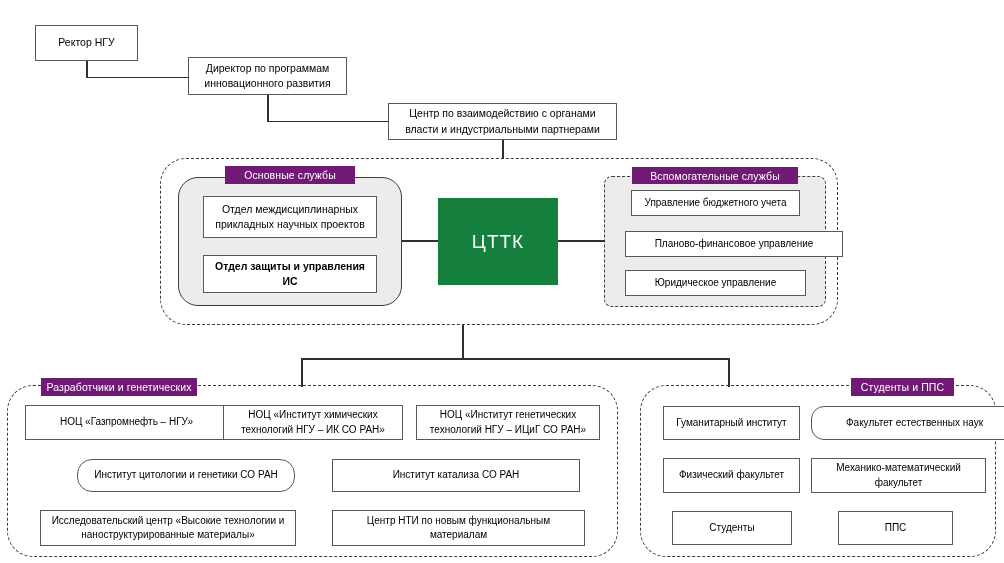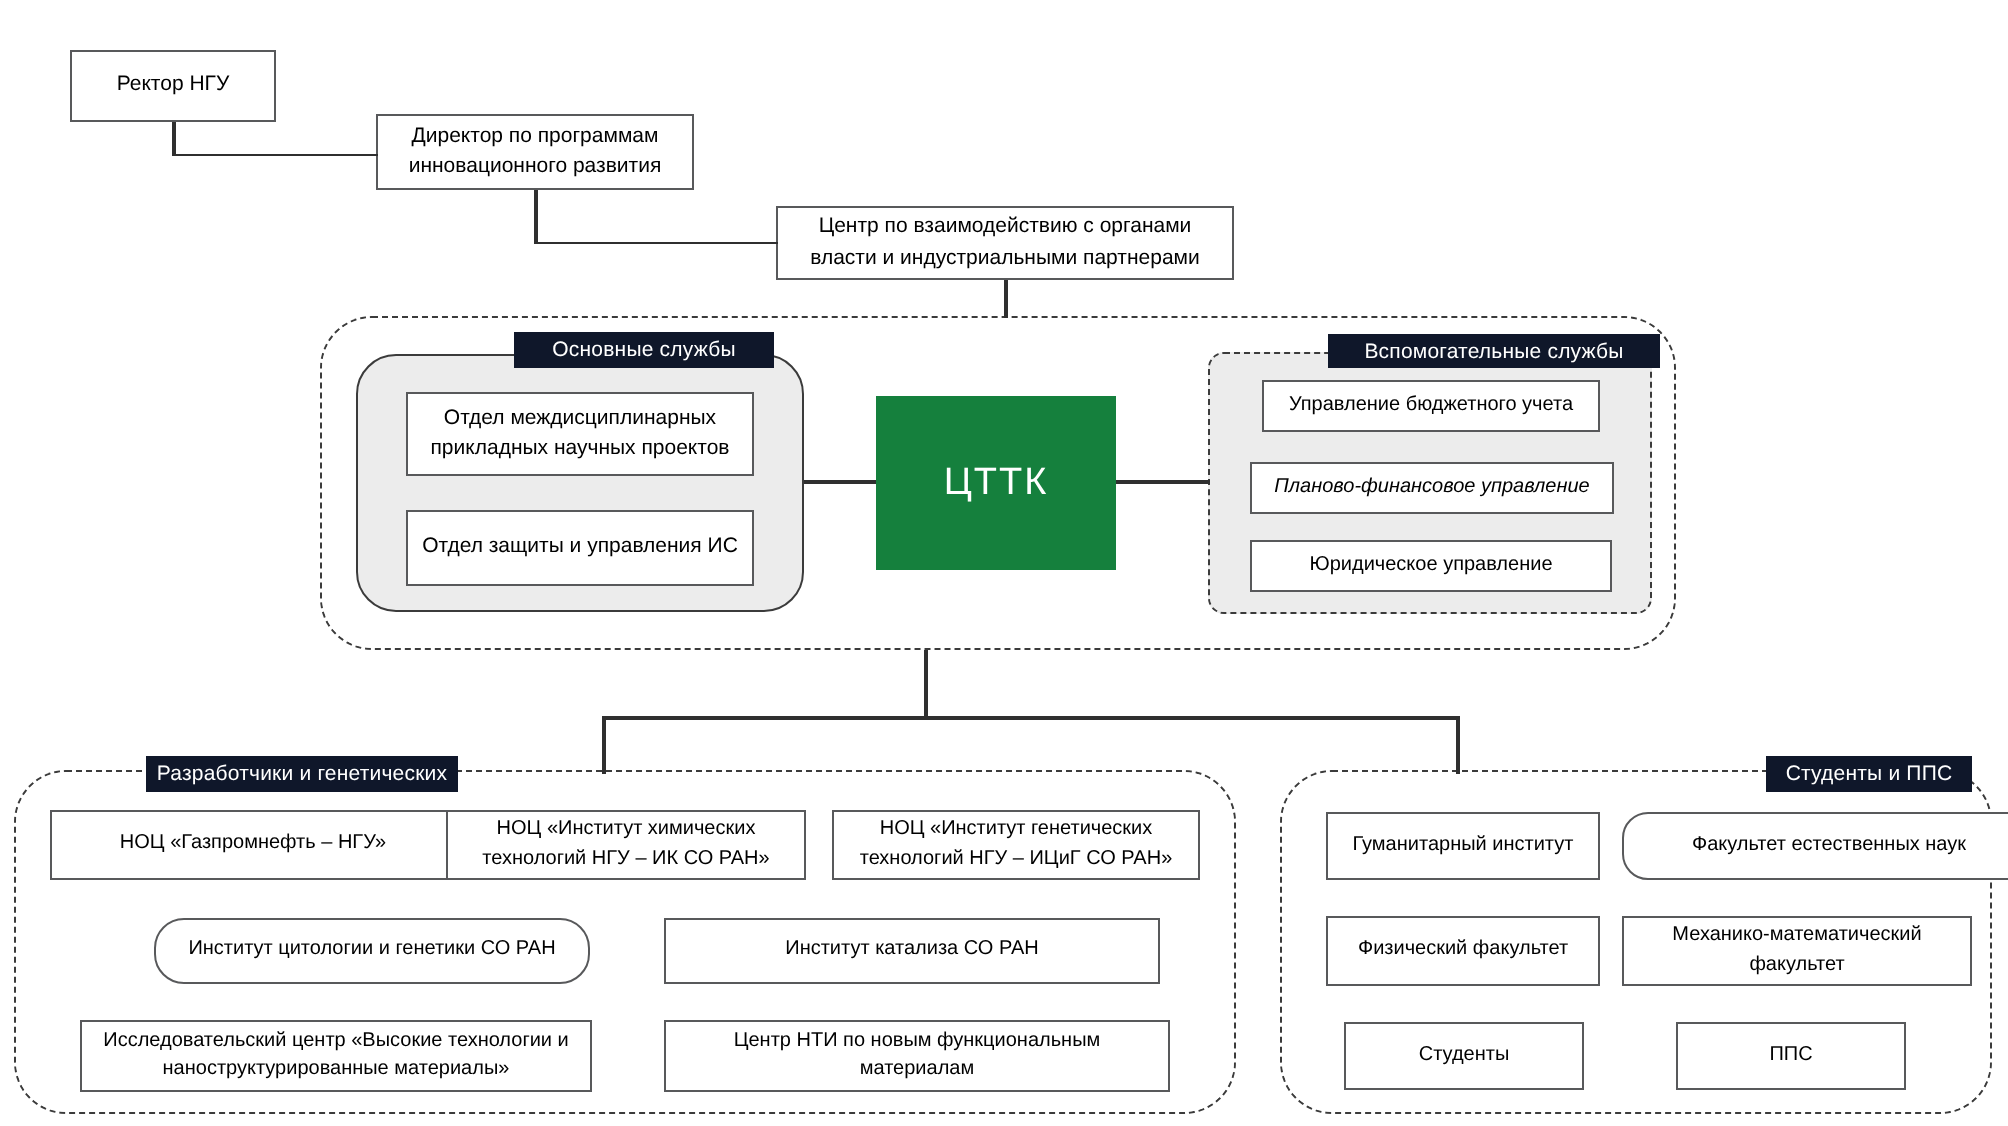--- a/index.html
+++ b/index.html
@@ -47,27 +47,26 @@
     box-sizing:border-box;
     border:1.4px dashed #3b3b3b;
     border-radius:8px;
     background:#ececec;
   }
 
   
   .banner{
     position:absolute;
     box-sizing:border-box;
-    background:#0f172a;
+    background:#701a75;
     color:#ffffff;
     font-size:10.5px;
     display:flex;align-items:center;justify-content:center;
     letter-spacing:.1px;
     z-index:6;
-    margin-left:32px;
   }
 
   
   .node-main{
     position:absolute;
     box-sizing:border-box;
     background:#15803d;
     color:#ffffff;
     display:flex;align-items:center;justify-content:center;
     font-size:19px;
@@ -98,27 +97,27 @@
   <div class="ln lnh" style="left:267px;top:120.5px;width:122px;"></div>
 
   <div class="ln lnv" style="left:502px;top:140px;height:19px;"></div>
 
   <div class="dashed-group" style="left:160px;top:158px;width:678px;height:167px;"></div>
 
   <div class="solid-group" style="left:178px;top:177px;width:224px;height:129px;"></div>
   <div class="banner" style="left:225px;top:166px;width:130px;height:18px;">Основные службы</div>
 
   <div class="box" style="left:203px;top:196px;width:174px;height:42px;">Отдел междисциплинарных прикладных научных проектов</div>
-  <div class="box" style="left:203px;top:255px;width:174px;height:38px;">Отдел защиты и управления ИС</div>
+  <div class="box" style="left:203px;top:255px;width:174px;height:38px;font-weight:bold;">Отдел защиты и управления ИС</div>
 
   <div class="gray-group" style="left:604px;top:176px;width:222px;height:131px;"></div>
   <div class="banner" style="left:632px;top:167px;width:166px;height:17px;">Вспомогательные службы</div>
 
   <div class="box small" style="left:631px;top:190px;width:169px;height:26px;">Управление бюджетного учета</div>
-  <div class="box small" style="left:625px;top:231px;width:182px;height:26px;font-style:italic;">Планово-финансовое управление</div>
+  <div class="box small" style="left:625px;top:231px;width:218px;height:26px;">Планово-финансовое управление</div>
   <div class="box small" style="left:625px;top:270px;width:181px;height:26px;">Юридическое управление</div>
 
   <div class="node-main" style="left:438px;top:198px;width:120px;height:87px;">ЦТТК</div>
 
   <div class="ln lnh" style="left:402px;top:240px;width:36px;"></div>
   <div class="ln lnh" style="left:558px;top:240px;width:47px;"></div>
 
   <div class="ln lnv" style="left:462px;top:325px;width:1.8px;height:34px;"></div>
   <div class="ln lnh" style="left:301px;top:358px;width:429px;height:1.8px;"></div>
   <div class="ln lnv" style="left:301px;top:358px;width:1.8px;height:29px;"></div>

